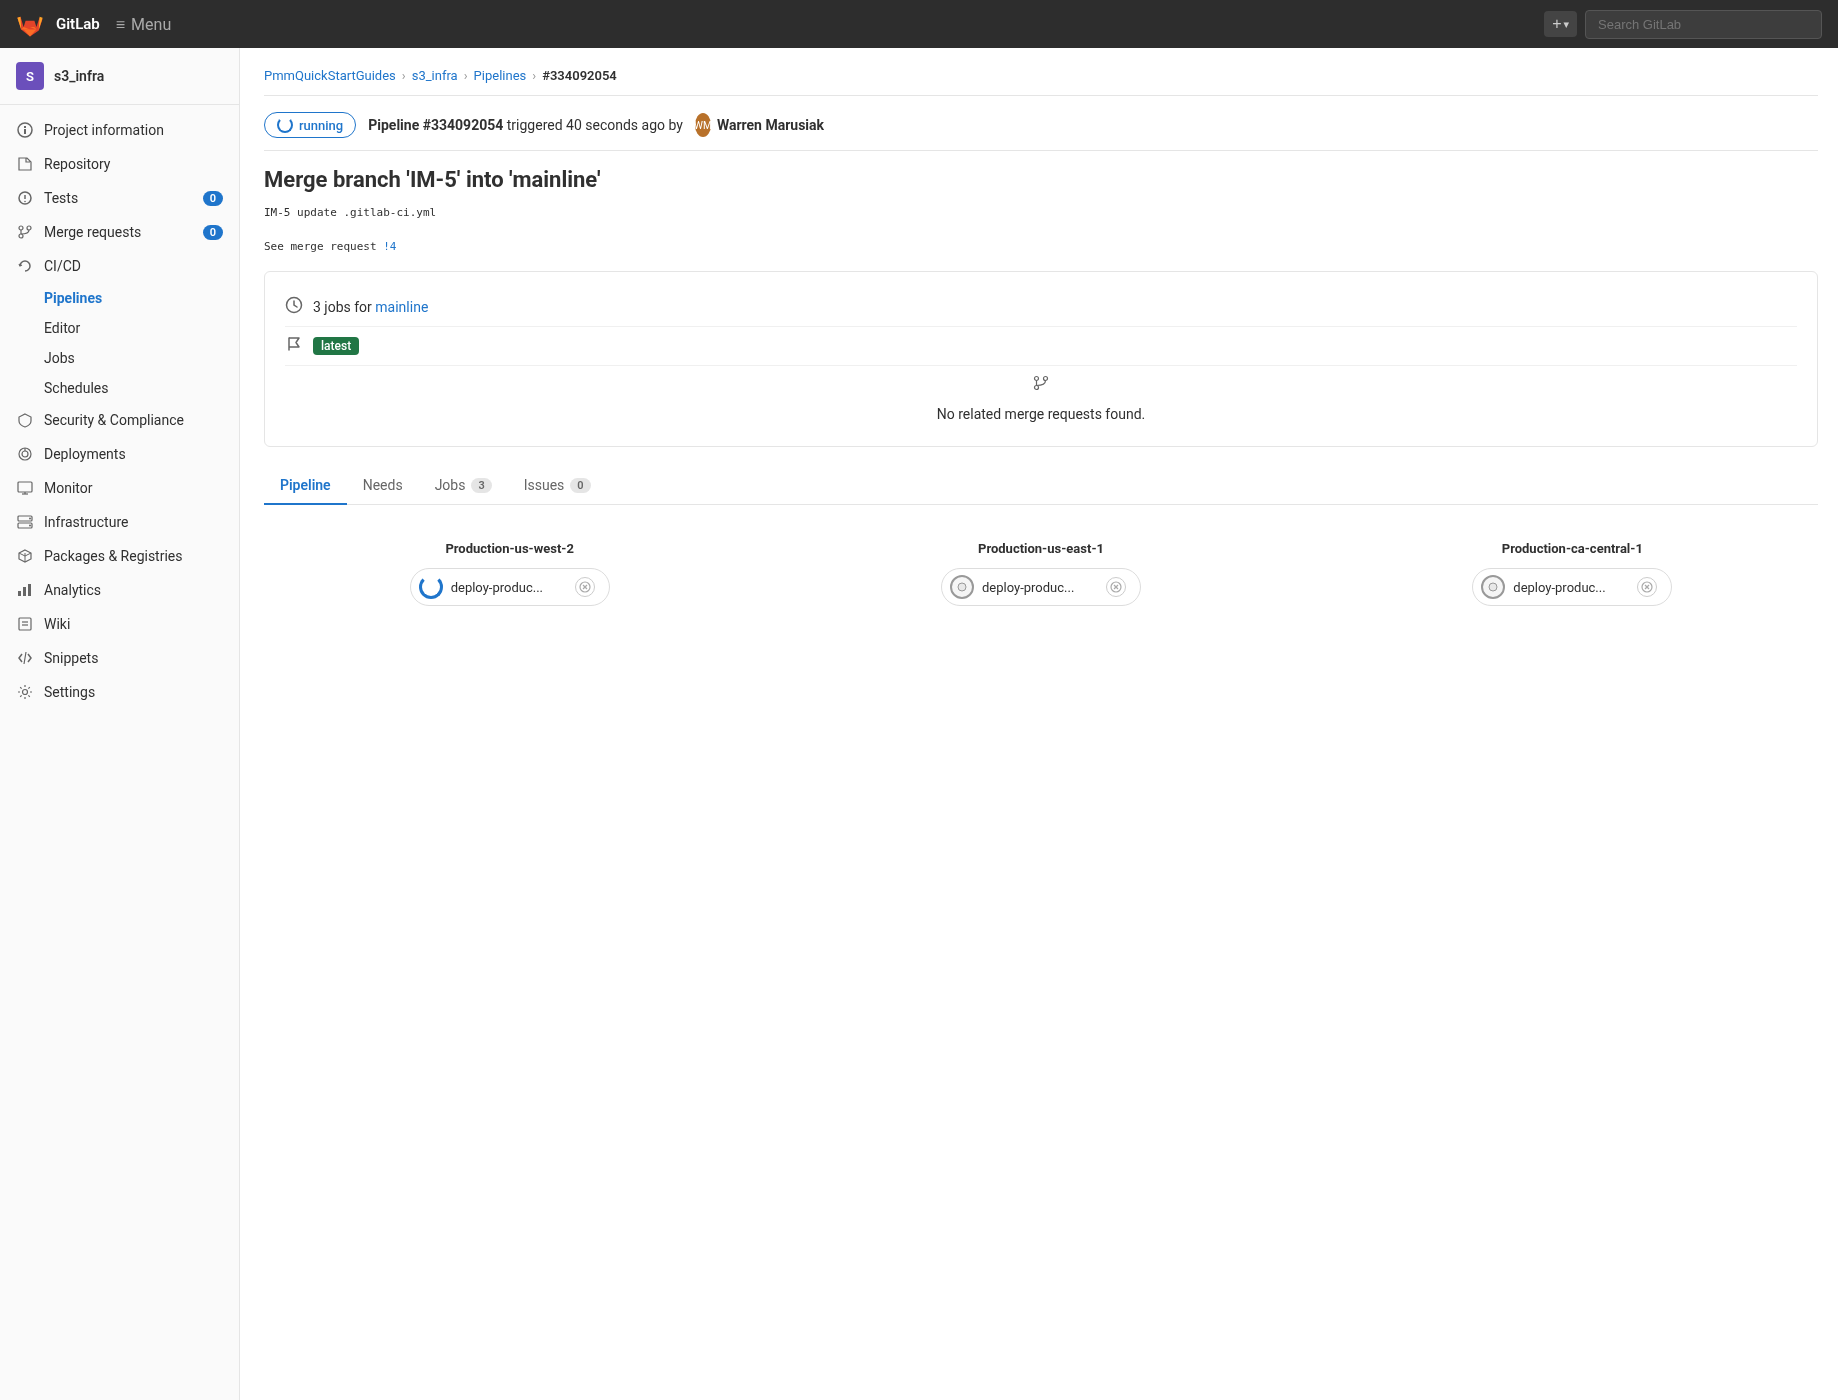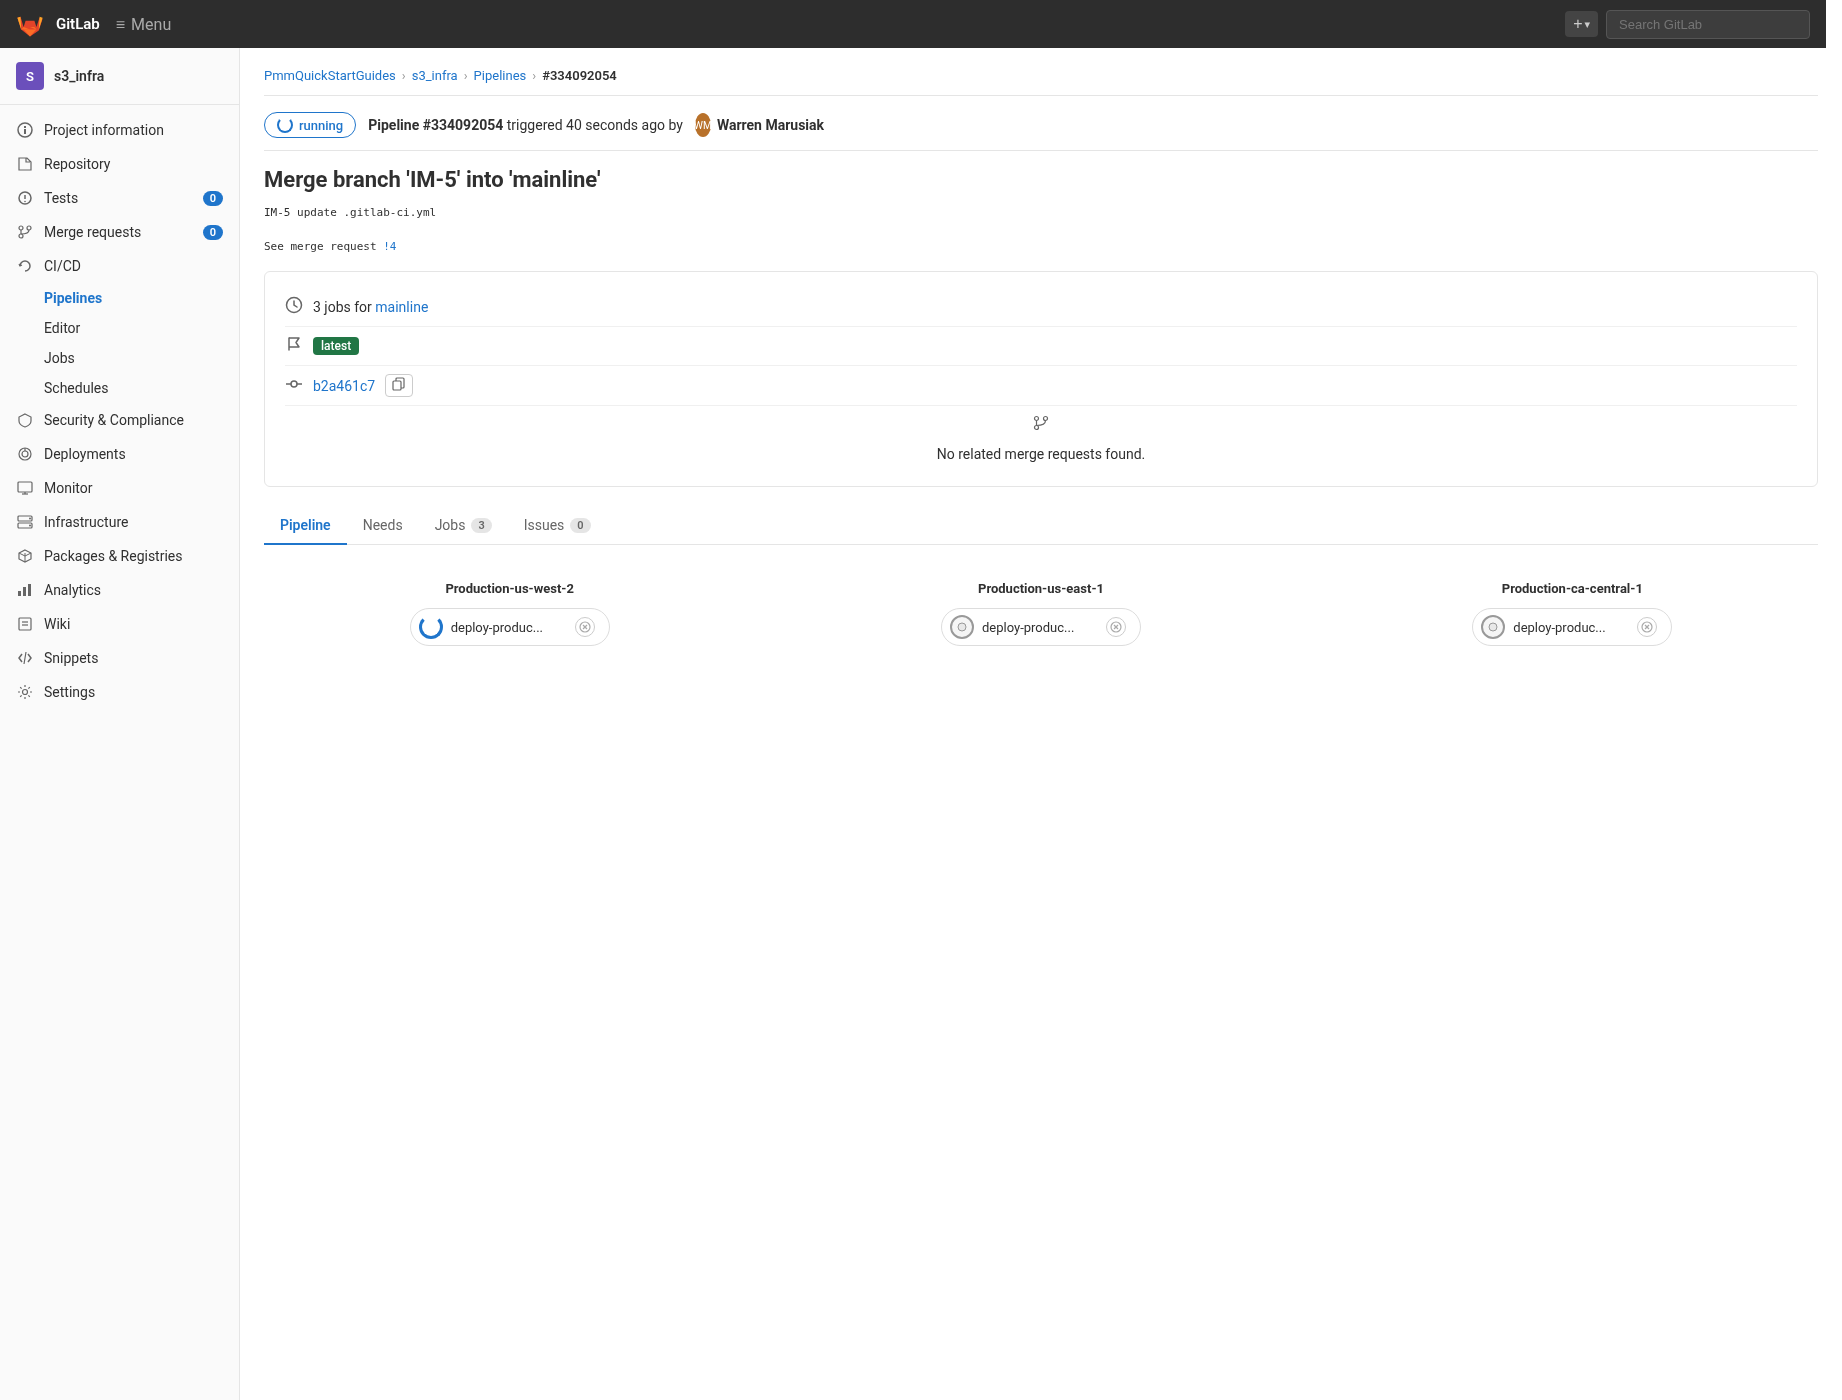--- a/index.html
+++ b/index.html
@@ -7,21 +7,21 @@
 
     
     .top-nav {
       background: #2d2d2d;
       height: 48px;
       display: flex;
       align-items: center;
       padding: 0 16px;
       gap: 12px;
       position: fixed;
-      top: 0; left: 0; right: 16px;
+      top: 0; left: 0; right: 4px;
       z-index: 100;
     }
     .gitlab-logo {
       width: 28px; height: 28px;
       display: flex; align-items: center; justify-content: center;
     }
     .gitlab-logo svg { width: 28px; height: 28px; }
     .nav-brand {
       color: #fff;
       font-size: 15px;
@@ -46,21 +46,21 @@
       cursor: pointer;
       display: flex; align-items: center; gap: 2px;
       font-size: 16px;
     }
     .nav-search {
       background: #3d3d3d;
       border: 1px solid #555;
       color: #ccc;
       padding: 6px 12px;
       border-radius: 4px;
-      width: 204px;
+      width: 237px;
       font-size: 13px;
     }
 
     
     .layout {
       display: flex;
       margin-top: 48px;
       min-height: calc(100vh - 48px);
     }
 
@@ -606,36 +606,20 @@
       <div class="pipeline-info-row">
         <span class="pipeline-info-icon">
           <svg width="18" height="18" viewBox="0 0 18 18" fill="none">
               <path d="M4 3v12" stroke="#666" stroke-width="1.5" stroke-linecap="round"></path>
               <path d="M4 3 L14 3 L11 7.5 L14 12 L4 12" stroke="#666" stroke-width="1.5" fill="none" stroke-linejoin="round"></path>
             </svg>
         </span>
         <span class="latest-badge">latest</span>
       </div>
 
-      <div class="pipeline-info-row">
-        <span class="pipeline-info-icon">
-          <svg width="18" height="18" viewBox="0 0 18 18" fill="none">
-              <circle cx="9" cy="9" r="3" stroke="#666" stroke-width="1.5"></circle>
-              <line x1="1" y1="9" x2="6" y2="9" stroke="#666" stroke-width="1.5"></line>
-              <line x1="12" y1="9" x2="17" y2="9" stroke="#666" stroke-width="1.5"></line>
-            </svg>
-        </span>
-        <a href="#" class="pipeline-info-link">b2a461c7</a>
-        <button class="copy-btn" title="Copy commit SHA">
-          <svg width="14" height="14" viewBox="0 0 14 14" fill="none">
-              <rect x="1" y="4" width="8" height="9" rx="1" stroke="#666" stroke-width="1.2"></rect>
-              <path d="M4 4V2a1 1 0 011-1h6a1 1 0 011 1v8a1 1 0 01-1 1h-2" stroke="#666" stroke-width="1.2"></path>
-            </svg>
-        </button>
-      </div>
 
       <div class="pipeline-info-row">
         <span class="pipeline-info-icon">
           <svg width="18" height="18" viewBox="0 0 18 18" fill="none">
               <circle cx="4.5" cy="4.5" r="2" stroke="#666" stroke-width="1.2"></circle>
               <circle cx="13.5" cy="4.5" r="2" stroke="#666" stroke-width="1.2"></circle>
               <circle cx="4.5" cy="13.5" r="2" stroke="#666" stroke-width="1.2"></circle>
               <line x1="4.5" y1="6.5" x2="4.5" y2="11.5" stroke="#666" stroke-width="1.2"></line>
               <path d="M13.5 6.5 Q13.5 11.5 4.5 11.5" stroke="#666" stroke-width="1.2" fill="none"></path>
             </svg>

